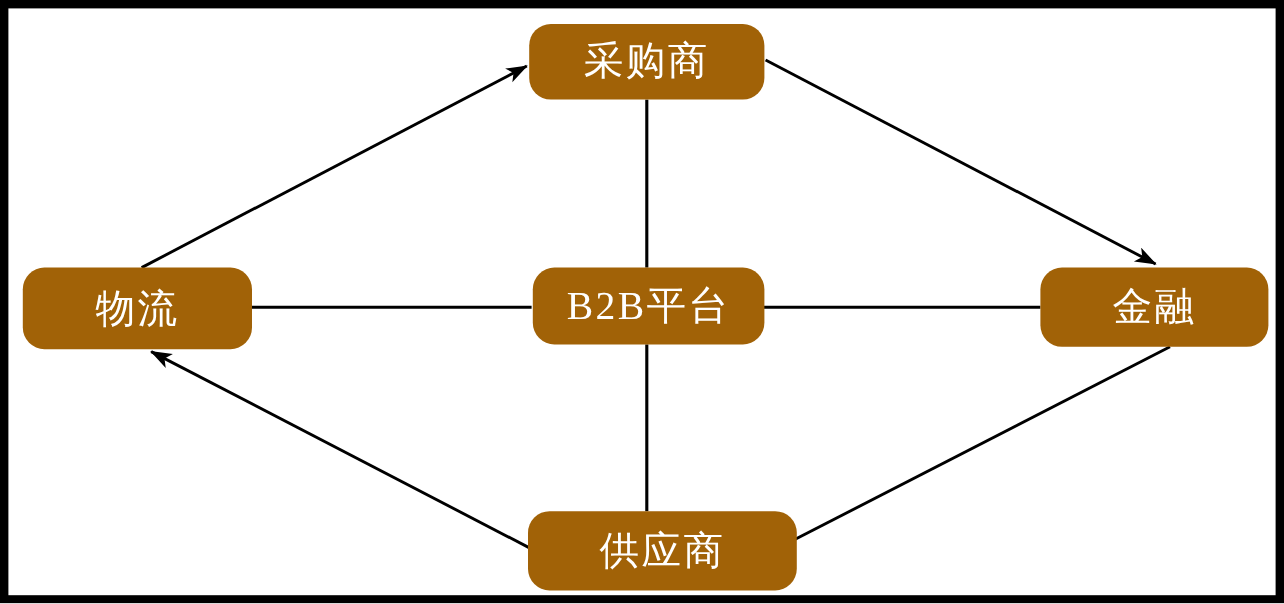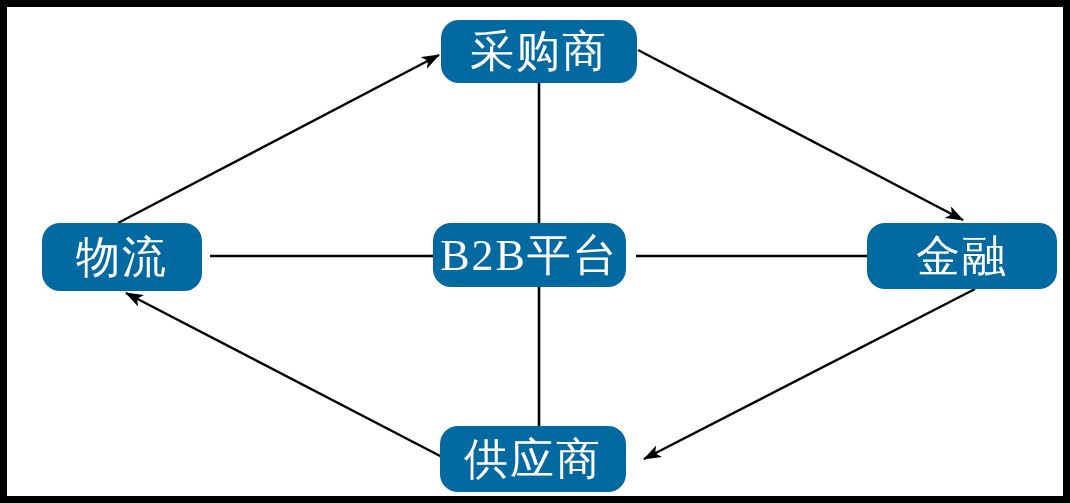--- a/index.html
+++ b/index.html
@@ -24,36 +24,36 @@
   }
   .edges {
     position: absolute;
     left: 0;
     top: 0;
     width: 1070px;
     height: 503px;
   }
   .node {
     position: absolute;
-    background: #0369a1;
+    background: #a16207;
     color: #ffffff;
     border-radius: 18px;
     display: flex;
     align-items: center;
     justify-content: center;
-    font-size: 44px;
+    font-size: 33px;
     letter-spacing: 2px;
     white-space: nowrap;
     box-sizing: border-box;
   }
   .node-purchaser { left: 441px; top: 20px;  width: 196px; height: 63px; }
-  .node-logistics { left: 19px;  top: 223px; width: 160px; height: 68px; margin-left: 23px; }
-  .node-platform  { left: 433px; top: 223px; width: 193px; height: 64px; }
+  .node-logistics { left: 19px;  top: 223px; width: 191px; height: 68px; }
+  .node-platform  { left: 444px; top: 223px; width: 193px; height: 64px; }
   .node-finance   { left: 867px; top: 223px; width: 190px; height: 66px; font-family: Liberation Mono, monospace; }
-  .node-supplier  { left: 440px; top: 426px; width: 186px; height: 66px; }
+  .node-supplier  { left: 440px; top: 426px; width: 224px; height: 66px; }
 </style>
 </head>
 <body>
 
 <div class="canvas">
 
   <svg class="edges" viewBox="0 0 1070 503" xmlns="http://www.w3.org/2000/svg">
     <defs>
       <marker id="arrowhead" markerUnits="userSpaceOnUse" markerWidth="20" markerHeight="14" refX="17" refY="6.5" orient="auto">
         <path d="M0,0 L18,6.5 L0,13 L4.5,6.5 Z" fill="#000000"></path>

